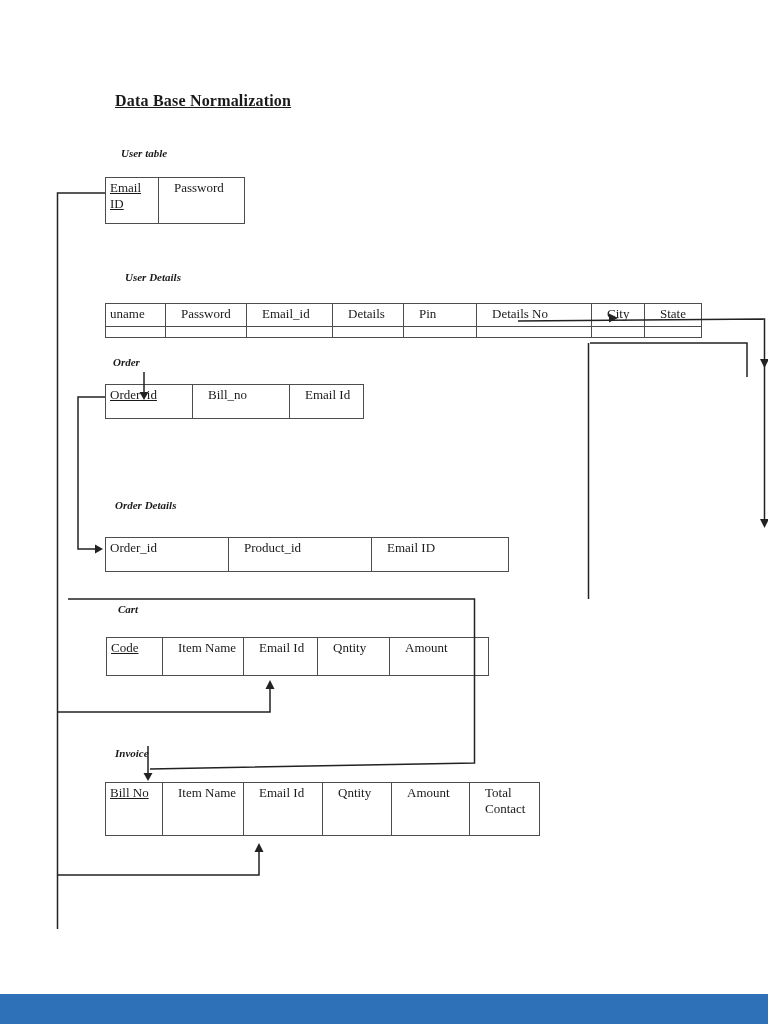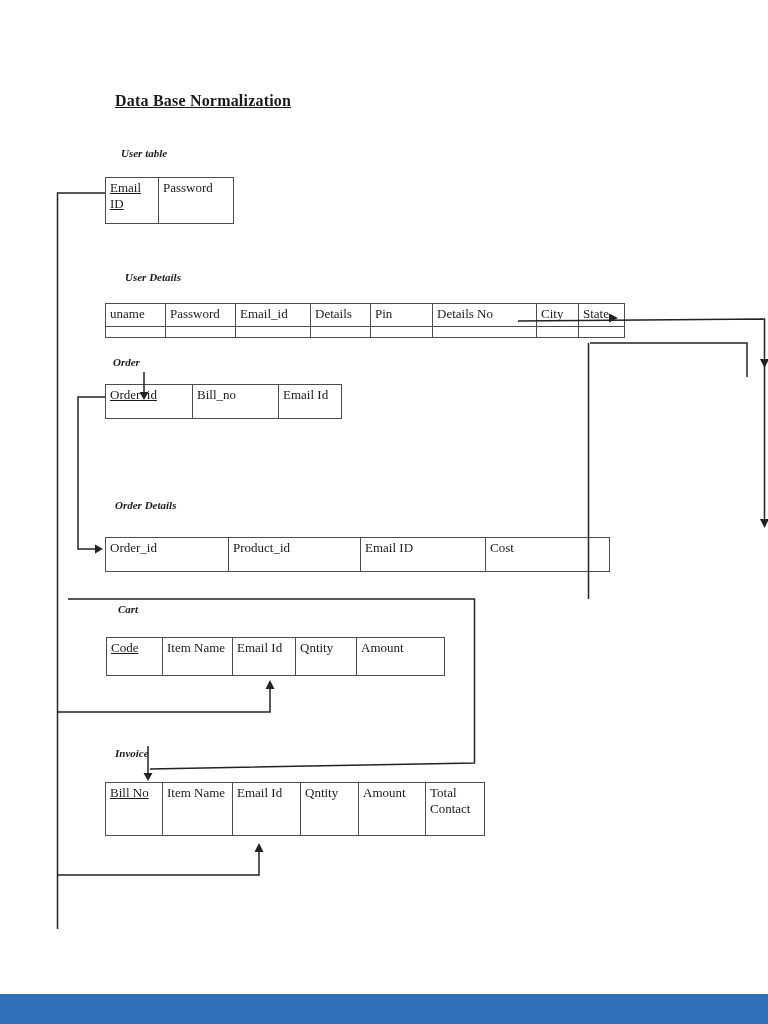--- a/index.html
+++ b/index.html
@@ -8,21 +8,21 @@
     --footer:#2e71b8;
     --text:#1a1a1a;
   }
   *{box-sizing:border-box;margin:0;padding:0;}
   html,body{width:768px;height:1024px;overflow:hidden;background:#ffffff;}
   body{position:relative;font-family:"Liberation Serif","DejaVu Serif",serif;color:var(--text);}
   .abs{position:absolute;}
   .doc-title{font-weight:bold;text-decoration:underline;font-size:16px;letter-spacing:.2px;}
   .tbl-heading{font-weight:bold;font-size:11px;font-style:italic;}
   .tbl{position:absolute;border:1.5px solid var(--tb);background:#fff;}
-  .row{display:flex;}
+  .row{display:flex;gap:11px;}
   .row + .row{border-top:1.5px solid var(--tb);}
   .cell{border-right:1.5px solid var(--tb);padding:2px 4px;font-size:13px;line-height:16px;overflow:hidden;}
   .cell:last-child{border-right:none;}
   .u span{text-decoration:underline;}
   svg.connectors{position:absolute;left:0;top:0;pointer-events:none;}
   .footer-bar{position:absolute;left:0;bottom:0;width:768px;height:30px;background:var(--footer);}
 </style>
 </head>
 <body>
 
@@ -71,21 +71,20 @@
     <div class="cell" style="width:86px;height:33px"><span>Bill_no</span></div>
     <div class="cell" style="width:62px;height:33px"><span>Email Id</span></div>
   </div>
 </div>
 
 <div class="tbl" style="left:105px;top:537px">
   <div class="row">
     <div class="cell" style="width:123px;height:33px"><span>Order_id</span></div>
     <div class="cell" style="width:132px;height:33px"><span>Product_id</span></div>
     <div class="cell" style="width:125px;height:33px"><span>Email ID</span></div>
-    <div class="cell" style="width:123px;height:33px"><span>Cost</span></div>
   </div>
 </div>
 
 <div class="tbl" style="left:106px;top:637px">
   <div class="row">
     <div class="cell u" style="width:56px;height:37px"><span>Code</span></div>
     <div class="cell" style="width:70px;height:37px"><span>Item Name</span></div>
     <div class="cell" style="width:63px;height:37px"><span>Email Id</span></div>
     <div class="cell" style="width:61px;height:37px"><span>Qntity</span></div>
     <div class="cell" style="width:87px;height:37px"><span>Amount</span></div>

